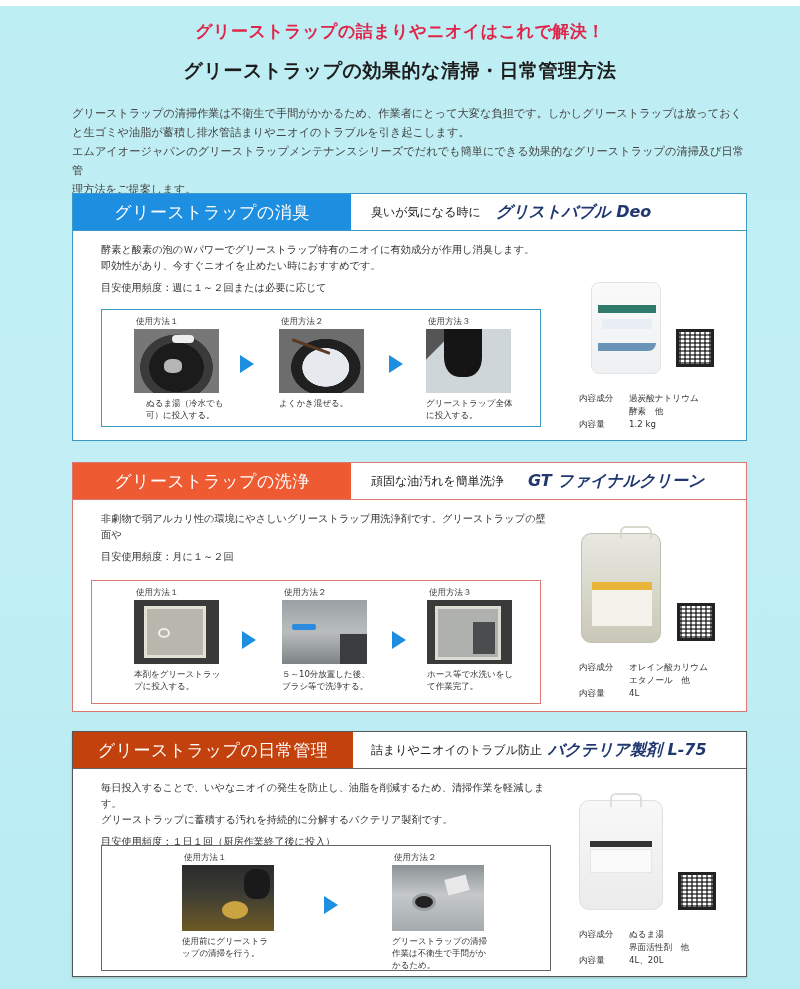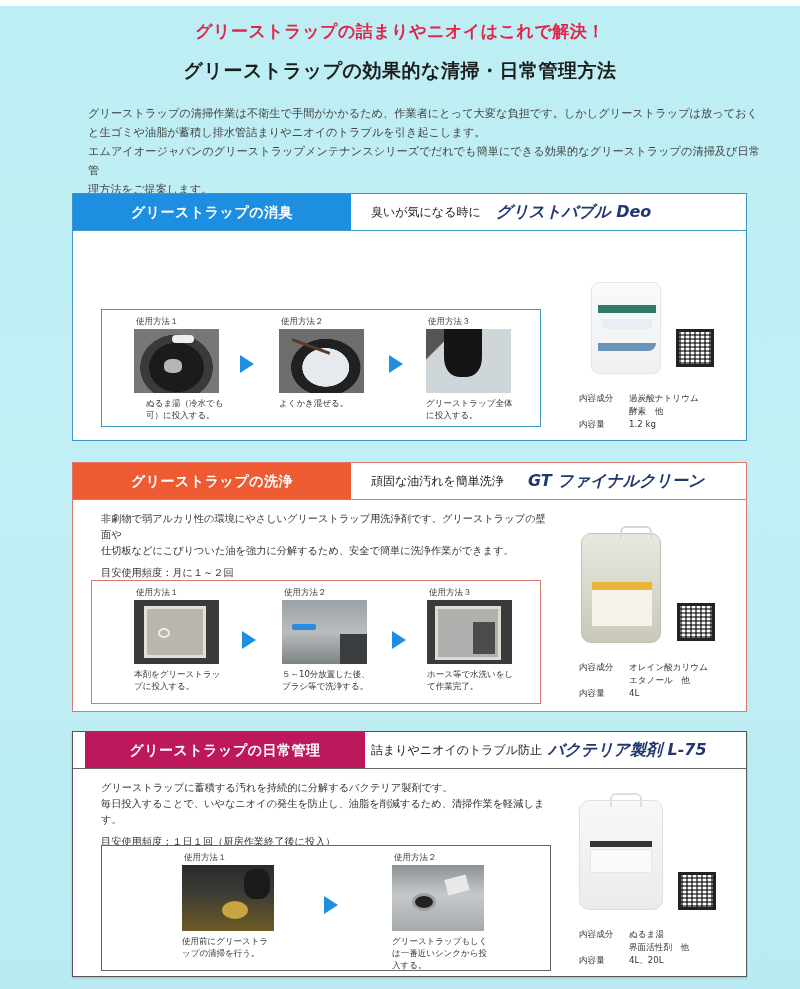--- a/index.html
+++ b/index.html
@@ -14,44 +14,44 @@
   .tagline {
     position:absolute; left:0; top:20px; width:800px; text-align:center;
     color:#e0244a; font-size:17px; font-weight:bold; letter-spacing:0.5px;
   }
   .main-title {
     position:absolute; left:0; top:58px; width:800px; text-align:center;
     color:#1d1d1d; font-size:19px; font-weight:bold; letter-spacing:0.5px;
   }
   .intro {
     position:absolute; left:72px; top:104px; width:680px;
-    font-size:11.2px; line-height:19px; color:#444;margin-left:16px;
+    font-size:11.2px; line-height:19px; color:#444;
   }
   .intro p { margin:0; }
 
   .section {
     position:absolute; left:72px; width:675px; background:#fff;
     border:1.5px solid #4aa3c4;
   }
   .section.blue { top:193px; height:248px; border-color:#3c98c4; }
   .section.red { top:462px; height:250px; border-color:#d97770; }
   .section.gray { top:731px; height:246px; border-color:#555; box-shadow: 0 1px 2px rgba(0,0,0,0.2); }
 
   .sec-header { position:absolute; left:0; top:0; width:100%; height:37px; border-bottom:1.5px solid; }
   .blue .sec-header { border-color:#3c98c4; }
   .red .sec-header { border-color:#d97770; }
   .gray .sec-header { border-color:#666; }
   .sec-title {
     position:absolute; left:0; top:0; width:278px; height:36px;
-    color:#fff; font-size:14px; font-weight:bold; text-align:center; line-height:36px;
+    color:#fff; font-size:17px; font-weight:normal; text-align:center; line-height:36px;
     letter-spacing:0.5px;
   }
   .blue .sec-title { background:#1e8ee0; }
   .red .sec-title { background:#ee5a32; }
-  .gray .sec-title { background:#be185d; width:280px;margin-left:12px; }
+  .gray .sec-title { background:#c2410c; width:280px; }
   .sec-sub {
     position:absolute; left:298px; top:0; height:36px; line-height:36px;
     font-size:12px; color:#222;
   }
   .sec-product {
     position:absolute; top:0; height:36px; line-height:36px;
     font-size:16px; font-weight:bold; color:#20376f; font-style:italic;
   }
   .blue .sec-product { left:423px; }
   .red .sec-product { left:455px; }
@@ -108,20 +108,25 @@
   <p>エムアイオージャパンのグリーストラップメンテナンスシリーズでだれでも簡単にできる効果的なグリーストラップの清掃及び日常管</p>
   <p>理方法をご提案します。</p>
 </div>
 
 <div class="section blue">
   <div class="sec-header">
     <div class="sec-title">グリーストラップの消臭</div>
     <div class="sec-sub">臭いが気になる時に</div>
     <div class="sec-product">グリストバブル Deo</div>
   </div>
+  <div class="desc">
+    <div>酵素と酸素の泡のＷパワーでグリーストラップ特有のニオイに有効成分が作用し消臭します。</div>
+    <div>即効性があり、今すぐニオイを止めたい時におすすめです。</div>
+    <div class="freq">目安使用頻度：週に１～２回または必要に応じて</div>
+  </div>
   <div class="steps-box">
     <div class="step" style="left:32px;">
       <div class="step-label">使用方法１</div>
       <div class="step-photo" style="background:radial-gradient(ellipse at 50% 60%, #1b1b1b 0 45%, #3a3a3a 46% 60%, #777 61%);">
         <div style="position:absolute;left:38px;top:6px;width:22px;height:8px;background:#eee;border-radius:4px;"></div>
         <div style="position:absolute;left:30px;top:30px;width:18px;height:14px;background:#ddd;border-radius:40%;opacity:.8;"></div>
       </div>
       <div class="step-caption" style="width:90px;margin-left:12px;">ぬるま湯（冷水でも可）に投入する。</div>
     </div>
     <div class="arrow" style="left:138px;top:45px;"></div>
@@ -164,21 +169,20 @@
 </div>
 
 <div class="section red">
   <div class="sec-header">
     <div class="sec-title">グリーストラップの洗浄</div>
     <div class="sec-sub">頑固な油汚れを簡単洗浄</div>
     <div class="sec-product">GT ファイナルクリーン</div>
   </div>
   <div class="desc" style="width:450px;">
     <div>非劇物で弱アルカリ性の環境にやさしいグリーストラップ用洗浄剤です。グリーストラップの壁面や</div>
-    <div>仕切板などにこびりついた油を強力に分解するため、安全で簡単に洗浄作業ができます。</div>
     <div class="freq">目安使用頻度：月に１～２回</div>
   </div>
   <div class="steps-box">
     <div class="step" style="left:42px;">
       <div class="step-label">使用方法１</div>
       <div class="step-photo" style="background:#3a3a3a;">
         <div style="position:absolute;left:10px;top:6px;width:62px;height:52px;background:#b9b6ad;border:3px solid #e3e0d6;"></div>
         <div style="position:absolute;left:24px;top:28px;width:12px;height:10px;border:2px solid #eee;border-radius:50%;"></div>
       </div>
       <div class="step-caption" style="width:90px;">本剤をグリーストラップに投入する。</div>
@@ -224,41 +228,41 @@
   </div>
 </div>
 
 <div class="section gray">
   <div class="sec-header">
     <div class="sec-title">グリーストラップの日常管理</div>
     <div class="sec-sub">詰まりやニオイのトラブル防止</div>
     <div class="sec-product">バクテリア製剤 L-75</div>
   </div>
   <div class="desc" style="width:460px;">
+    <div>毎日投入することで、いやなニオイの発生を防止し、油脂を削減するため、清掃作業を軽減します。</div>
     <div>グリーストラップに蓄積する汚れを持続的に分解するバクテリア製剤です。</div>
-    <div>毎日投入することで、いやなニオイの発生を防止し、油脂を削減するため、清掃作業を軽減します。</div>
     <div class="freq">目安使用頻度：１日１回（厨房作業終了後に投入）</div>
   </div>
   <div class="steps-box">
     <div class="step" style="left:80px;">
       <div class="step-label">使用方法１</div>
       <div class="step-photo" style="width:92px;height:66px;background:linear-gradient(180deg,#2a2a2a 0%,#3b3b35 40%,#6e5a25 100%);">
         <div style="position:absolute;left:40px;top:36px;width:26px;height:18px;background:#c9a440;border-radius:50%;"></div>
         <div style="position:absolute;left:62px;top:4px;width:26px;height:30px;background:#1a1a1a;border-radius:40%;"></div>
       </div>
       <div class="step-caption" style="width:92px;">使用前にグリーストラップの清掃を行う。</div>
     </div>
     <div class="arrow" style="left:222px;top:50px;"></div>
     <div class="step" style="left:290px;">
       <div class="step-label">使用方法２</div>
       <div class="step-photo" style="width:92px;height:66px;background:linear-gradient(180deg,#8c9295 0%,#c4c8ca 45%,#a5aaad 100%);">
         <div style="position:absolute;left:20px;top:28px;width:24px;height:18px;background:#222;border:3px solid #9a9fa2;border-radius:50%;"></div>
         <div style="position:absolute;left:54px;top:12px;width:22px;height:16px;background:#e8e8e8;transform:rotate(-15deg);"></div>
       </div>
-      <div class="step-caption" style="width:100px;">グリーストラップもしくは一番近いシンクから投入する。</div>
+      <div class="step-caption" style="width:100px;">グリーストラップの清掃作業は不衛生で手間がかかるため。</div>
     </div>
   </div>
   <div class="product-img" style="left:506px;top:68px;width:84px;height:110px;background:linear-gradient(180deg,#f8f8f8 0%,#ebebeb 100%);border:1px solid #e0e0e0;border-radius:10px;">
     <div style="position:absolute;left:30px;top:-8px;width:32px;height:14px;border:2px solid #ddd;border-bottom:none;border-radius:6px 6px 0 0;"></div>
     <div style="position:absolute;left:10px;top:40px;width:62px;height:6px;background:#333;"></div>
     <div style="position:absolute;left:10px;top:48px;width:62px;height:24px;background:#fafafa;border:1px solid #e6e6e6;"></div>
   </div>
   <div class="qr" style="left:605px;top:140px;"></div>
   <div class="spec" style="left:506px;top:196px;">
     <div class="row">

